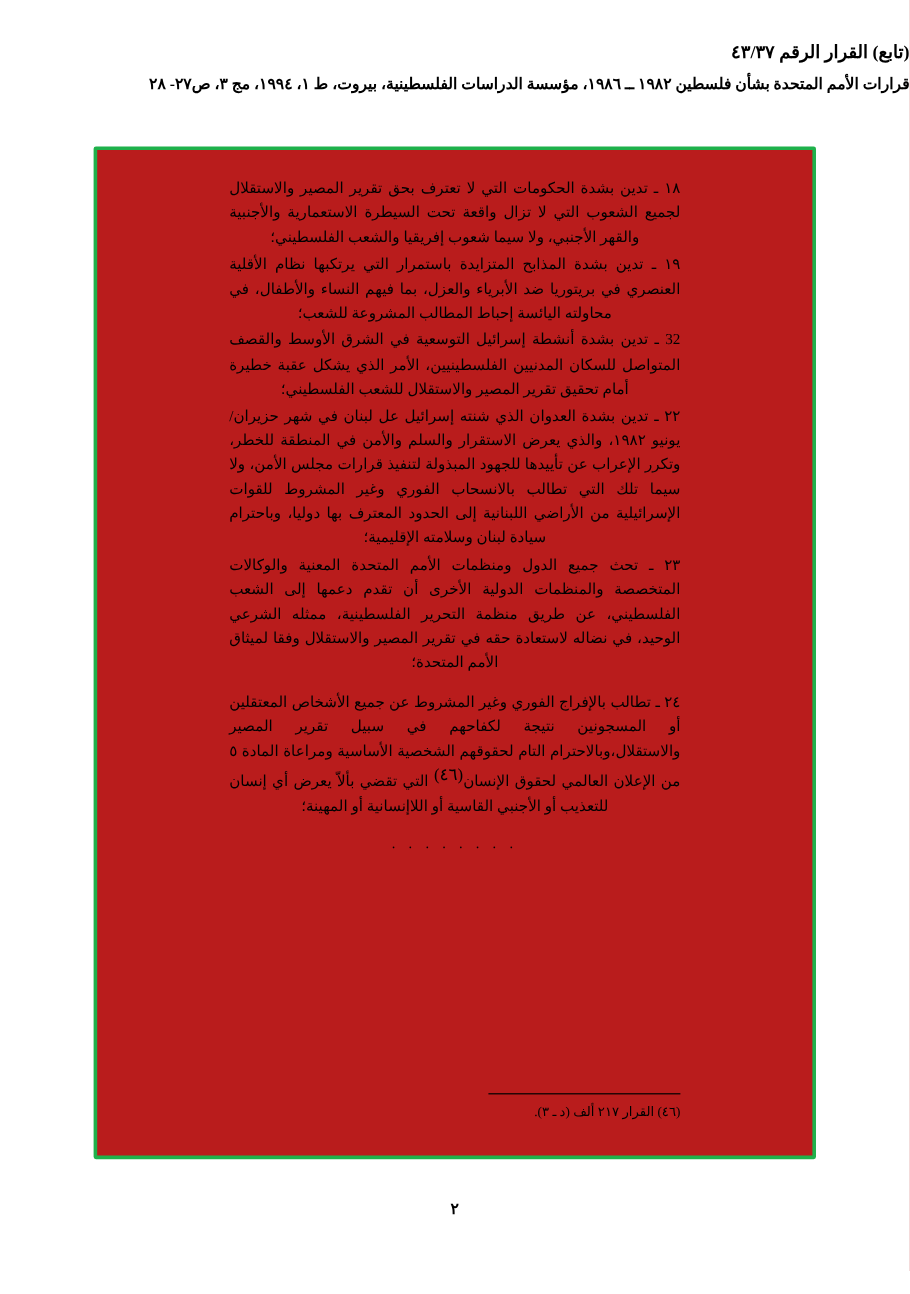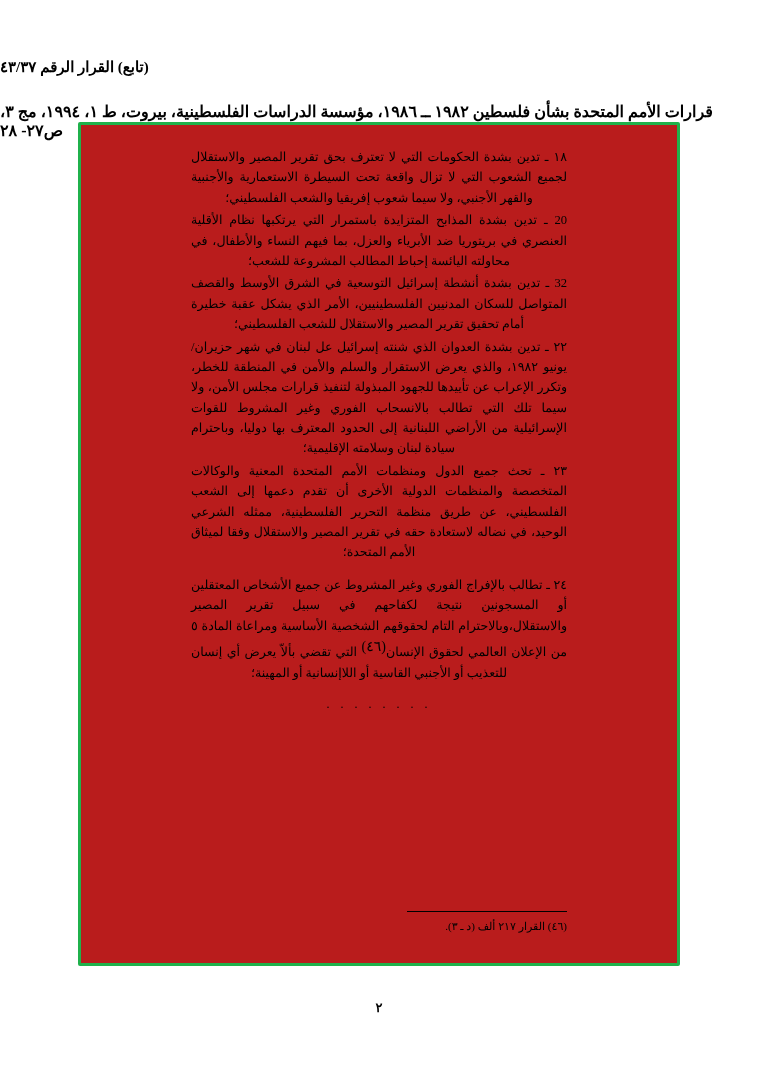--- a/index.html
+++ b/index.html
@@ -15,33 +15,33 @@
     position: relative;
     overflow: hidden;
   }
   .page {
     width: 758px;
     height: 1078px;
     position: relative;
     box-sizing: border-box;
   }
   .header {
-    text-align: left;
-    padding-top: 58px;
+    text-align: right;
+    padding-top: 34px;
   }
   .header-title {
     font-size: 15px;
     font-weight: bold;
     letter-spacing: 0px;
     direction: rtl;
   }
   .header-sub {
-    font-size: 16px;
+    font-size: 13px;
     font-weight: bold;
-    margin-top: 26px;
+    margin-top: 9px;
     direction: rtl;
   }
   .frame {
     position: absolute;
     top: 122px;
     right: 78px;
     left: 78px;
     height: 844px;
     border: 3px solid #1fb14b;
     border-radius: 2px;
@@ -114,21 +114,21 @@
 
   <div class="header">
     <div class="header-title">(تابع) القرار الرقم ٤٣/٣٧</div>
     <div class="header-sub">قرارات الأمم المتحدة بشأن فلسطين ١٩٨٢ ــ ١٩٨٦، مؤسسة الدراسات الفلسطينية، بيروت، ط ١، ١٩٩٤، مج ٣، ص٢٧- ٢٨</div>
   </div>
 
   <div class="frame">
     <div class="frame-inner">
 
       <p class="para">١٨ ـ تدين بشدة الحكومات التي لا تعترف بحق تقرير المصير والاستقلال لجميع الشعوب التي لا تزال واقعة تحت السيطرة الاستعمارية والأجنبية والقهر الأجنبي، ولا سيما شعوب إفريقيا والشعب الفلسطيني؛</p>
-      <p class="para">20 ـ تدين بشدة المذابح المتزايدة باستمرار التي يرتكبها نظام الأقلية العنصري في بريتوريا ضد الأبرياء والعزل، بما فيهم النساء والأطفال، في محاولته اليائسة إحباط المطالب المشروعة للشعب؛</p>
+      <p class="para">١٩ ـ تدين بشدة المذابح المتزايدة باستمرار التي يرتكبها نظام الأقلية العنصري في بريتوريا ضد الأبرياء والعزل، بما فيهم النساء والأطفال، في محاولته اليائسة إحباط المطالب المشروعة للشعب؛</p>
       <p class="para">32 ـ تدين بشدة أنشطة إسرائيل التوسعية في الشرق الأوسط والقصف المتواصل للسكان المدنيين الفلسطينيين، الأمر الذي يشكل عقبة خطيرة أمام تحقيق تقرير المصير والاستقلال للشعب الفلسطيني؛</p>
       <p class="para">٢٢ ـ تدين بشدة العدوان الذي شنته إسرائيل عل لبنان في شهر حزيران/يونيو ١٩٨٢، والذي يعرض الاستقرار والسلم والأمن في المنطقة للخطر، وتكرر الإعراب عن تأييدها للجهود المبذولة لتنفيذ قرارات مجلس الأمن، ولا سيما تلك التي تطالب بالانسحاب الفوري وغير المشروط للقوات الإسرائيلية من الأراضي اللبنانية إلى الحدود المعترف بها دوليا، وباحترام سيادة لبنان وسلامته الإقليمية؛</p>
       <p class="para">٢٣ ـ تحث جميع الدول ومنظمات الأمم المتحدة المعنية والوكالات المتخصصة والمنظمات الدولية الأخرى أن تقدم دعمها إلى الشعب الفلسطيني، عن طريق منظمة التحرير الفلسطينية، ممثله الشرعي الوحيد، في نضاله لاستعادة حقه في تقرير المصير والاستقلال وفقا لميثاق الأمم المتحدة؛</p>
 
       <p class="para gap">
         <span>٢٤ ـ تطالب بالإفراج الفوري وغير المشروط عن جميع الأشخاص المعتقلين أو المسجونين نتيجة لكفاحهم في سبيل تقرير المصير والاستقلال،وبالاحترام التام لحقوقهم الشخصية الأساسية ومراعاة المادة ٥ من الإعلان العالمي لحقوق الإنسان</span><span class="sup">(٤٦)</span>
         <span>التي تقضي بألاّ يعرض أي إنسان للتعذيب أو الأجنبي القاسية أو اللاإنسانية أو المهينة؛</span>
       </p>
 
       <div class="dots">. . . . . . . .</div>

